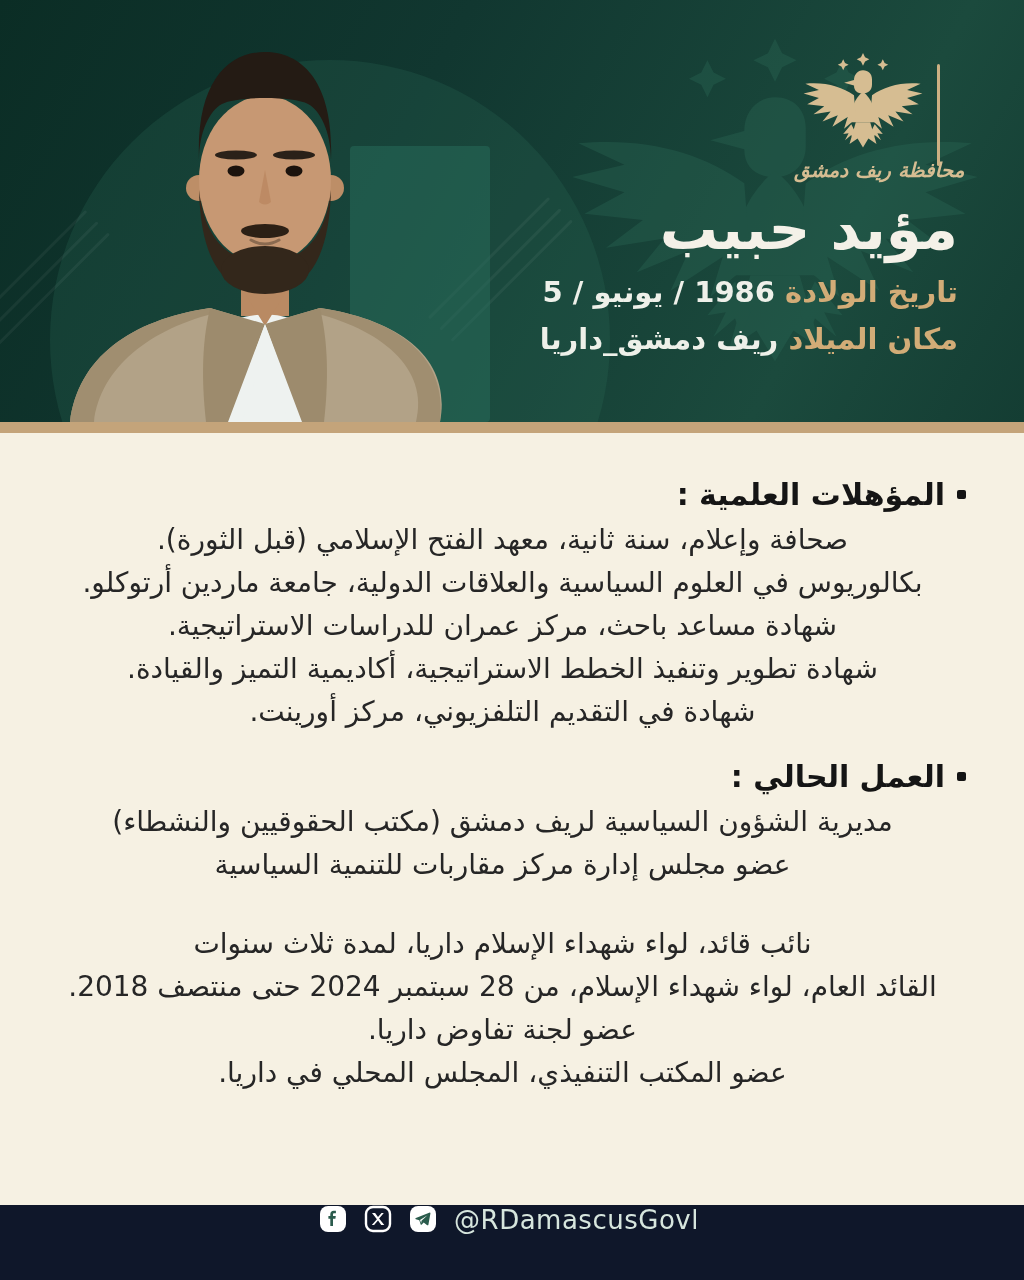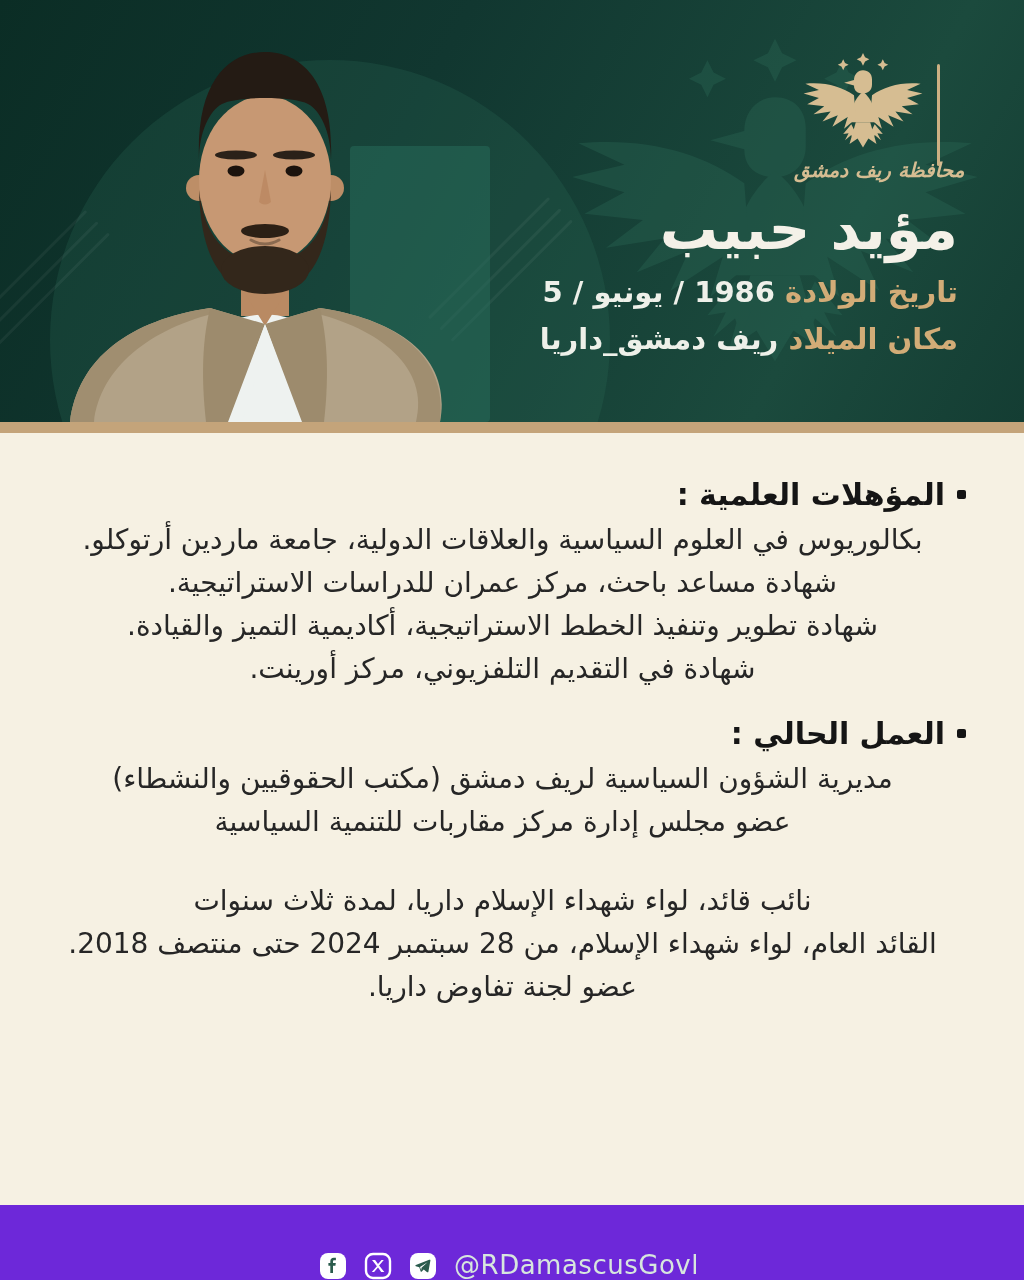--- a/index.html
+++ b/index.html
@@ -69,21 +69,21 @@
   .section:nth-child(2) { margin-bottom:36px; }
   .heading-row { display:flex; align-items:center; gap:12px; margin-bottom:6px; }
   .bullet { width:9px; height:9px; background:#141414; border-radius:2px; flex:0 0 auto; }
   .section-title { font-size:30px; font-weight:bold; color:#151515; }
   .lines { padding-right:21px; }
   .line { font-size:28px; line-height:43px; color:#262626; }
 
   
   .footer {
     position:absolute; left:0; top:1205px; width:1024px; height:75px;
-    background:#6d28d9; display:flex; align-items:flex-end; justify-content:center;
+    background:#0f172a; display:flex; align-items:flex-start; justify-content:center;
     gap:17px;
   }
   .soc { width:28px; height:28px; display:block; cursor:pointer; }
   .handle { color:#d7e6de; font-size:26px; margin-right:6px; letter-spacing:0.5px; }
 </style>
 </head>
 <body>
 
 <div class="header">
 
@@ -175,20 +175,21 @@
 <div class="divider"></div>
 
 <div class="content">
 
   <div class="section">
     <div class="heading-row">
       <span class="bullet"></span>
       <span class="section-title">المؤهلات العلمية :</span>
     </div>
     <div class="lines">
+        <div class="line">صحافة وإعلام، سنة ثانية، معهد الفتح الإسلامي (قبل الثورة).</div>
         <div class="line">بكالوريوس في العلوم السياسية والعلاقات الدولية، جامعة ماردين أرتوكلو.</div>
         <div class="line">شهادة مساعد باحث، مركز عمران للدراسات الاستراتيجية.</div>
         <div class="line">شهادة تطوير وتنفيذ الخطط الاستراتيجية، أكاديمية التميز والقيادة.</div>
         <div class="line">شهادة في التقديم التلفزيوني، مركز أورينت.</div>
       </div>
   </div>
 
   <div class="section">
     <div class="heading-row">
       <span class="bullet"></span>
@@ -198,20 +199,21 @@
         <div class="line">مديرية الشؤون السياسية لريف دمشق (مكتب الحقوقيين والنشطاء)</div>
         <div class="line">عضو مجلس إدارة مركز مقاربات للتنمية السياسية</div>
       </div>
   </div>
 
   <div class="section">
     <div class="lines">
         <div class="line">نائب قائد، لواء شهداء الإسلام داريا، لمدة ثلاث سنوات</div>
         <div class="line">القائد العام، لواء شهداء الإسلام، من 28 سبتمبر 2024 حتى منتصف 2018.</div>
         <div class="line">عضو لجنة تفاوض داريا.</div>
+        <div class="line">عضو المكتب التنفيذي، المجلس المحلي في داريا.</div>
       </div>
   </div>
 
 </div>
 
 <div class="footer">
   <svg class="soc" viewBox="0 0 28 28">
     <rect x="1" y="1" width="26" height="26" rx="8" fill="#ffffff"></rect>
     <path d="M16.9 8.2h-1.7c-.7 0-1.2.5-1.2 1.3v1.6h2.8l-.4 2.6h-2.4V21h-2.7v-7.3H9.4v-2.6h1.9V9.2c0-2.1 1.3-3.4 3.4-3.4h2.2z" fill="#2a5b4c"></path>
   </svg>

